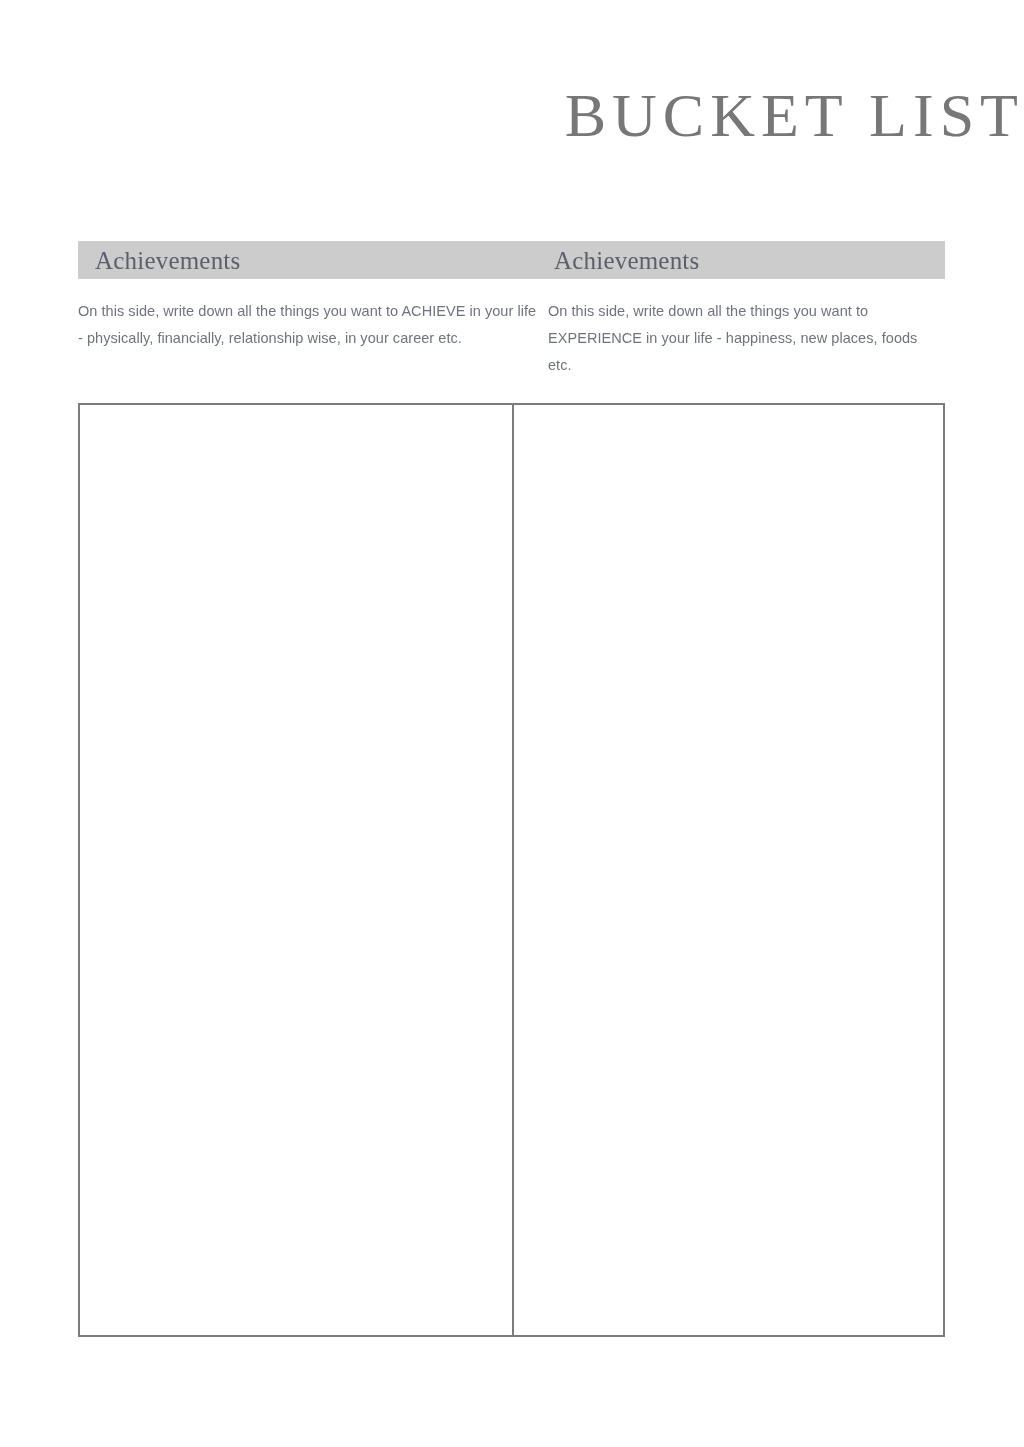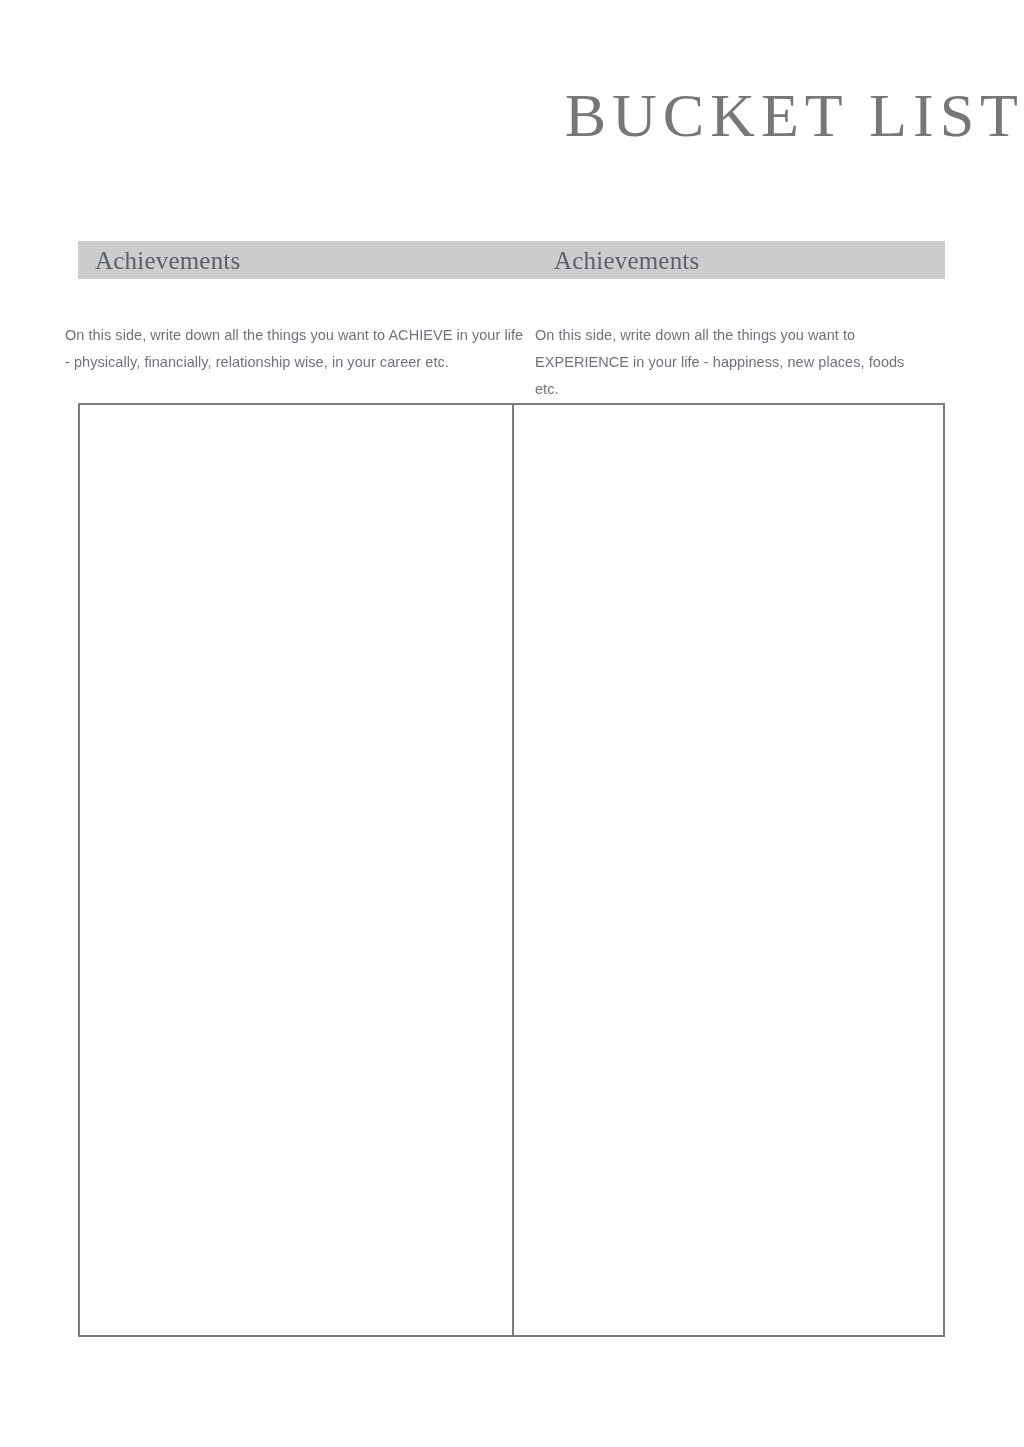--- a/index.html
+++ b/index.html
@@ -61,25 +61,24 @@
     font-size: 25px;
     font-weight: 400;
     color: #5a5f6a;
     line-height: 1;
     letter-spacing: 0.2px;
   }
 
   
   .desc-row {
     position: absolute;
-    left: 65px;
+    left: 78px;
     top: 298px;
     width: 867px;
     display: flex;
-    margin-top: 24px;
   }
   .desc-cell { box-sizing: border-box; }
   .desc-cell.left  { width: 470px; padding-right: 4px; }
   .desc-cell.right { width: 397px; }
   .desc-text {
     font-family: "Liberation Sans", sans-serif;
     font-size: 14.5px;
     line-height: 27px;
     color: #6f737e;
     margin: 0;

